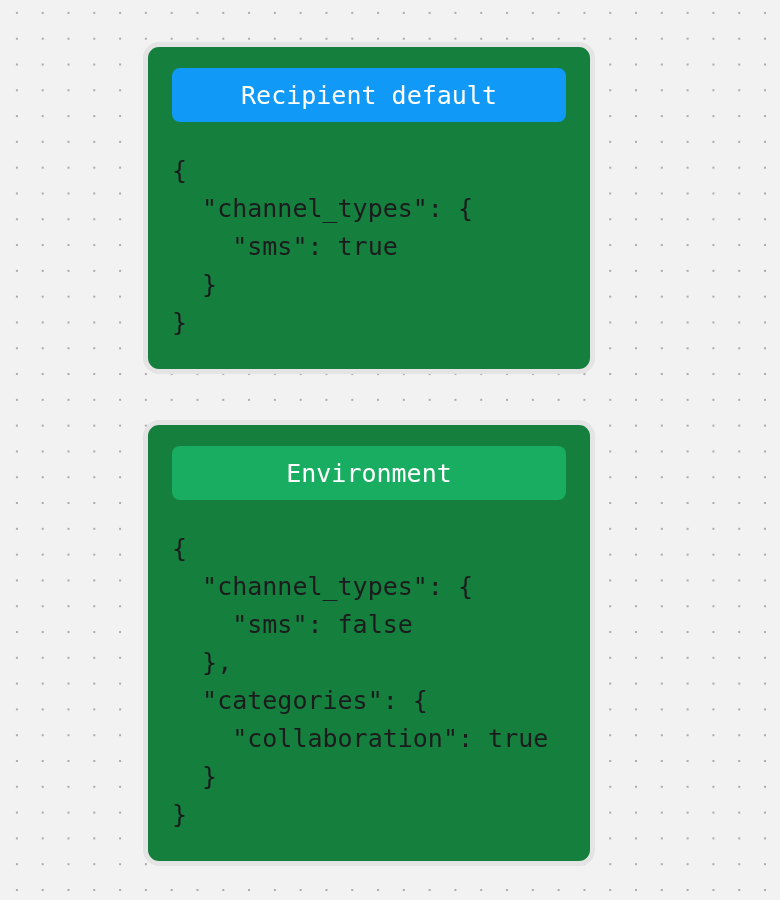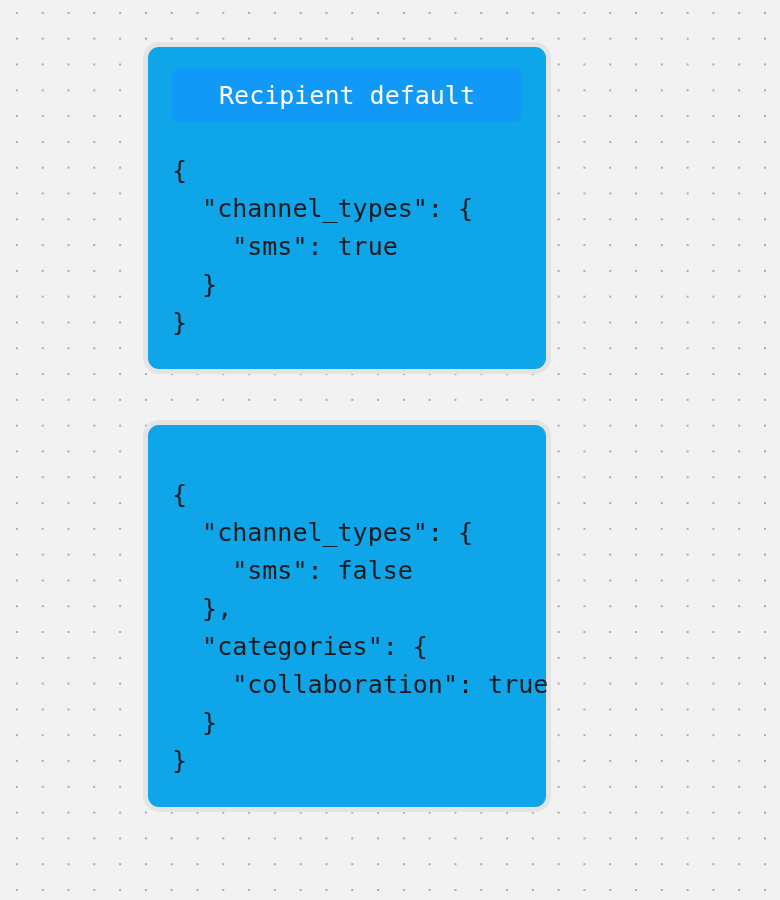--- a/index.html
+++ b/index.html
@@ -18,23 +18,23 @@
     overflow: hidden;
   }
 
   .canvas {
     position: relative;
     width: 780px;
     height: 900px;
   }
 
   .card {
-    width: 408px;
+    width: 452px;
     margin-left: 143px;
-    background: #0ea5e9;
+    background: #15803d;
     border: 5px solid #E4E4E4;
     border-radius: 16px;
     padding: 21px 24px 27px 24px;
   }
 
   .card-recipient { margin-top: 42px; }
   .card-environment { margin-top: 46px; }
 
   .card-header {
     height: 54px;
@@ -71,20 +71,23 @@
     <div class="code-block">
       <div class="code-line">{</div>
       <div class="code-line">  "channel_types": {</div>
       <div class="code-line">    "sms": true</div>
       <div class="code-line">  }</div>
       <div class="code-line">}</div>
     </div>
   </div>
 
   <div class="card card-environment">
+    <div class="card-header" style="background-color: rgb(24, 173, 96);">
+      <span>Environment</span>
+    </div>
     <div class="code-block">
       <div class="code-line">{</div>
       <div class="code-line">  "channel_types": {</div>
       <div class="code-line">    "sms": false</div>
       <div class="code-line">  },</div>
       <div class="code-line">  "categories": {</div>
       <div class="code-line">    "collaboration": true</div>
       <div class="code-line">  }</div>
       <div class="code-line">}</div>
     </div>

